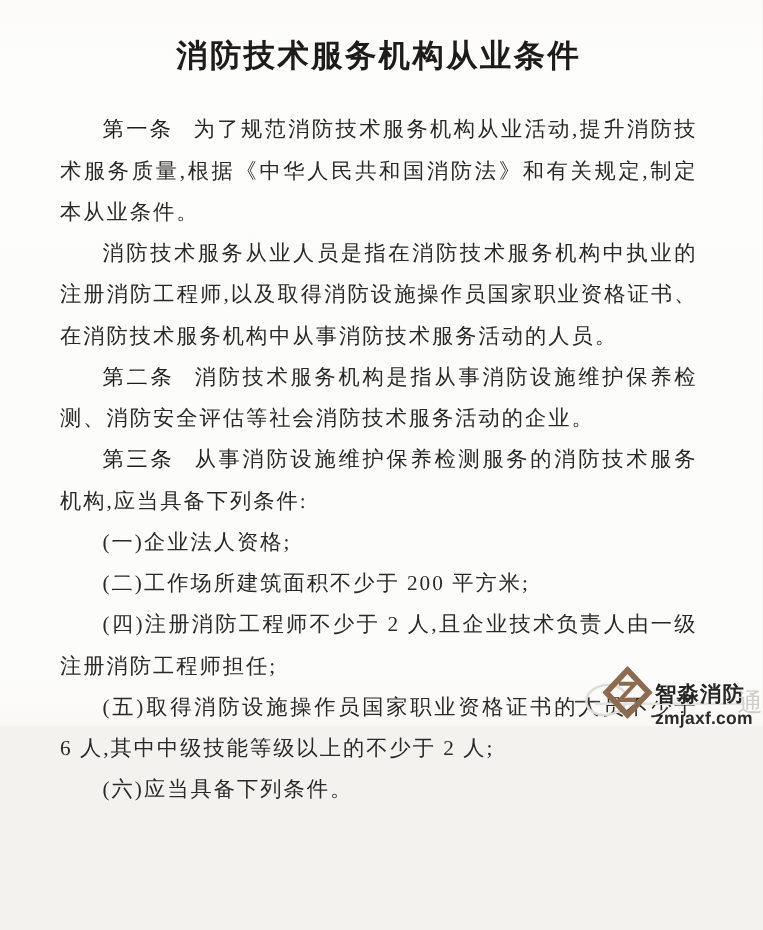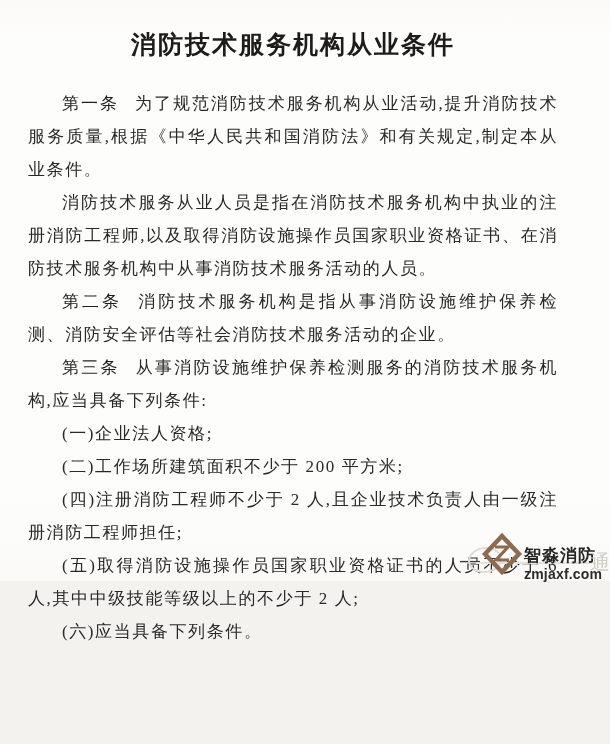--- a/index.html
+++ b/index.html
@@ -9,21 +9,21 @@
     background: #f3f2ef;
     font-family: "Liberation Serif", "DejaVu Serif", serif;
     overflow: hidden;
   }
   .page {
     position: relative;
     width: 610px;
     height: 581px;
     background: linear-gradient(180deg, #fbfaf8 0%, #fdfdfc 8%, #fcfcfa 92%, #faf9f6 100%);
     box-sizing: border-box;
-    padding: 24px 52px 0 28px;
+    padding: 24px 52px 0 48px;
     color: #262523;
   }
   .doc-title {
     text-align: center;
     font-size: 25px;
     font-weight: bold;
     font-family: "Liberation Sans", "DejaVu Sans", sans-serif;
     letter-spacing: 2px;
     color: #1d1c1a;
     margin: 4px 0 26px 0;

